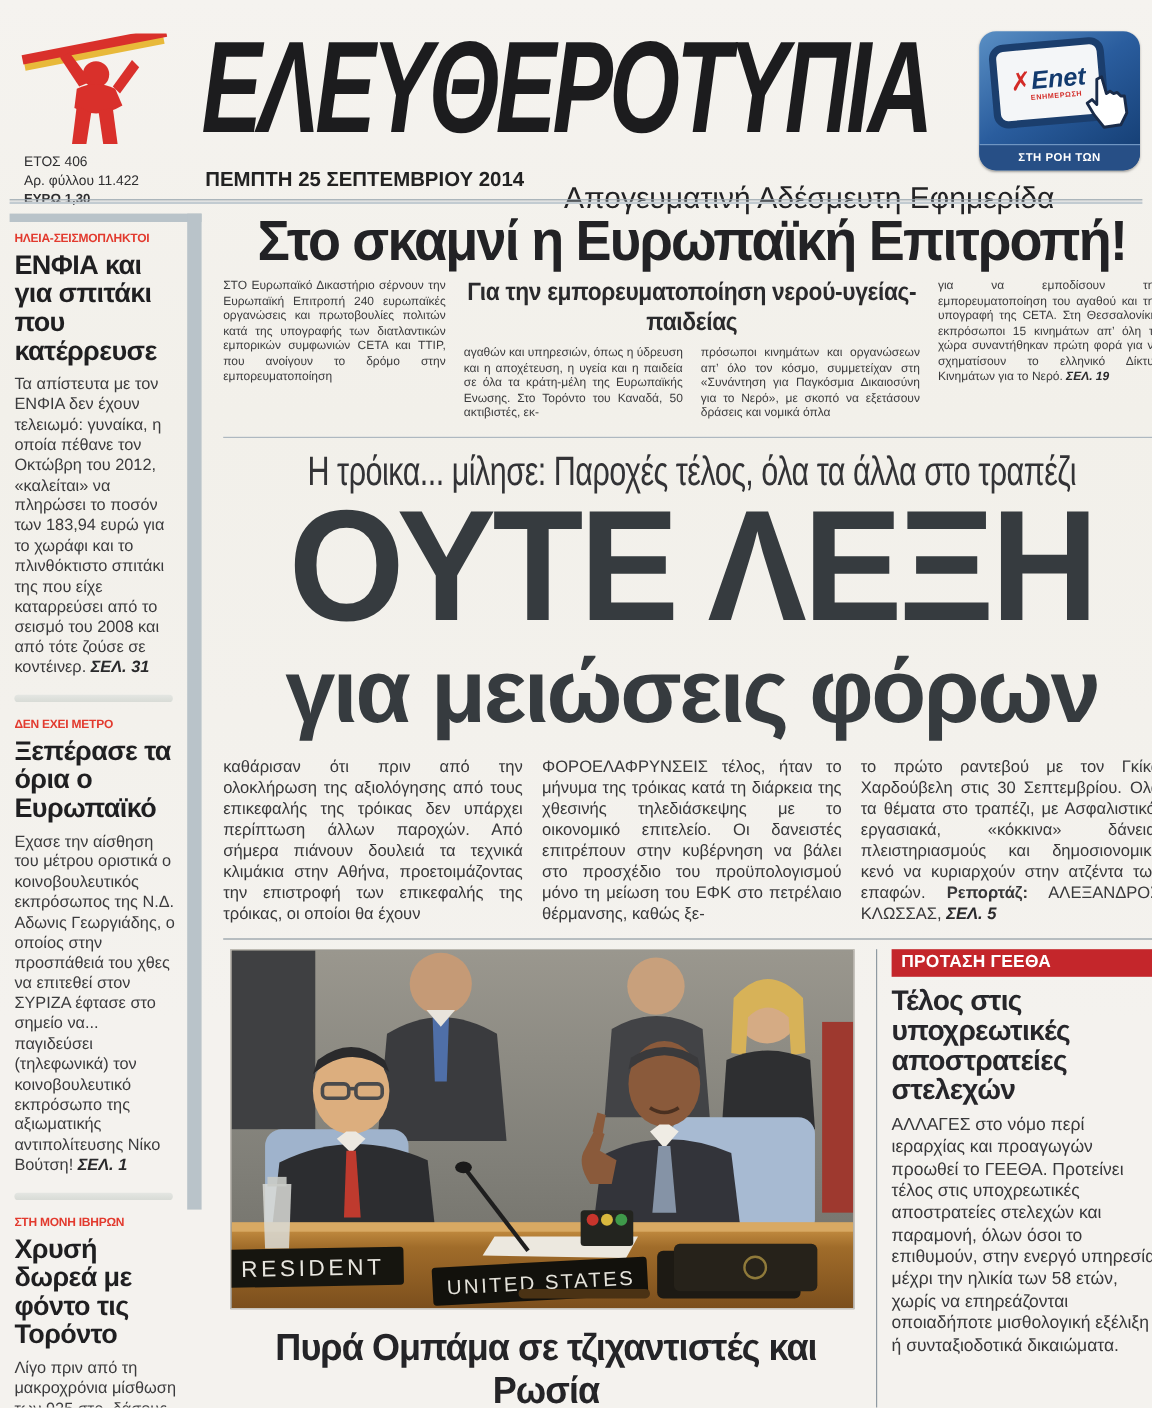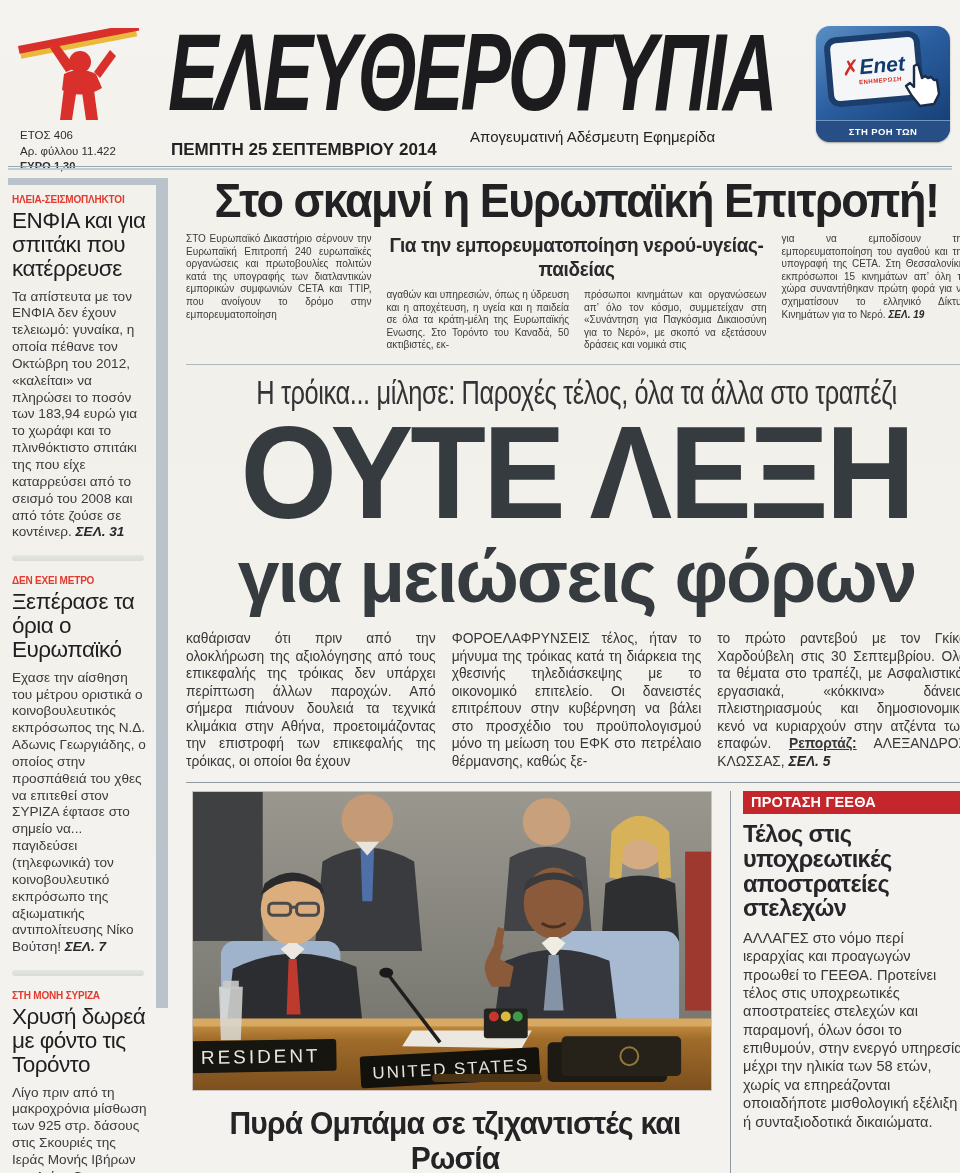--- a/index.html
+++ b/index.html
@@ -17,21 +17,21 @@
   .mast-logo { position:absolute; left:4px; top:28px; width:150px; height:100px; }
   .mast-title-wrap { position:absolute; left:160px; top:18px; width:660px; height:120px; overflow:visible; }
   .mast-title {
     display:inline-block; font-size:97px; font-weight:800; font-style:italic;
     color:#1c1c1e; letter-spacing:-4px; white-space:nowrap;
     transform:scaleX(0.78) scaleY(1.12); transform-origin:left top; line-height:1.0;
   }
   .mast-meta { position:absolute; left:12px; top:128px; font-size:11.5px; color:#2e2e30; line-height:1.35; }
   .mast-meta .price { font-weight:700; font-size:11px; }
   .mast-date { position:absolute; left:163px; top:140px; font-size:17px; font-weight:700; color:#222;text-align:right; }
-  .mast-subtitle { position:absolute; left:462px; top:128px; font-size:15px; color:#232325; }
+  .mast-subtitle { position:absolute; left:462px; top:151px; font-size:25px; color:#232325; }
   .mast-rule { position:absolute; left:0; right:0; bottom:0; height:4px;
     border-top:1px solid #9aa6ae; border-bottom:2px solid #c2cbd1; }
 
   
   .enet-badge { position:absolute; right:2px; top:26px; width:134px; height:116px;
     border-radius:14px; background:linear-gradient(145deg,#5a8fc4 0%,#2a5d9e 45%,#123a6e 100%);
     box-shadow:0 1px 2px rgba(0,0,0,.35); overflow:hidden; }
   .enet-screen { position:absolute; left:10px; top:8px; width:96px; height:70px;
     background:#f4f6f8; border:6px solid #1b3e6d; border-radius:12px; transform:rotate(-5deg); }
   .enet-logo { position:absolute; left:10px; top:14px; font-size:21px; font-weight:800; font-style:italic; color:#123a6e; white-space:nowrap; }
@@ -45,21 +45,21 @@
   
   .content { display:flex; align-items:flex-start; }
 
   
   .sidebar { width:160px; flex:none; position:relative; padding-top:8px; }
   .sb-frame { position:absolute; top:8px; left:0; right:0; height:830px; pointer-events:none;
     border-top:7px solid #b9c3c9; border-right:12px solid #b9c3c9; }
   .sb-inner { position:relative; padding:16px 18px 0 4px; }
   .sb-art { margin-bottom:14px; }
   .sb-kicker { color:#e23a2e; font-weight:700; font-size:10px; letter-spacing:-0.2px; margin-bottom:4px; white-space:nowrap; }
-  .sb-headline { font-size:22.5px; font-weight:400; color:#1f1f21; line-height:1.06; letter-spacing:-0.5px; margin-bottom:8px; }
+  .sb-headline { font-size:22.5px; font-weight:700; color:#1f1f21; line-height:1.06; letter-spacing:-0.5px; margin-bottom:8px; }
   .sb-body { font-size:13.6px; line-height:1.24; color:#3b3b3d; text-align:left; }
   .sb-sep { height:6px; background:linear-gradient(180deg,#e4e6e2,#d8dbd6); border-radius:3px; margin:10px 6px 14px 0; }
   .page-ref { font-weight:800; font-style:italic; color:#29292b; }
 
   
   .main { flex:1; padding-left:18px; position:relative; }
 
   
   .top-story { padding-top:8px; }
   .ts-headline { text-align:center; font-size:45px; font-weight:800; color:#222225;
@@ -77,21 +77,21 @@
   .main-story { padding-top:10px; }
   .ms-strap-wrap { text-align:center; }
   .ms-strap { display:inline-block; font-size:31px; font-weight:400; color:#333336;
     transform:scaleX(0.82) scaleY(1.1); transform-origin:center; white-space:nowrap; letter-spacing:-0.5px; }
   .ms-h1 { text-align:center; font-size:124px; font-weight:800; color:#363b3f;
     letter-spacing:-3px; line-height:.92; margin-top:4px; transform:scaleY(1.06); }
   .ms-h2 { text-align:center; font-size:75px; font-weight:800; color:#363b3f;
     letter-spacing:-2px; line-height:1.0; margin-top:10px; margin-bottom:16px; }
   .ms-cols { display:flex; gap:16px; margin-top:6px; }
   .ms-col { flex:1; font-size:13.8px; line-height:1.27; color:#38383a; text-align:justify; }
-  .ms-reporter { font-weight:800; font-style:normal;text-decoration:underline; }
+  .ms-reporter { font-weight:800; font-style:normal; }
   .ms-rule { border-top:1px solid #8f9aa2; margin:12px 0 0; }
 
   
   .bottom { display:flex; margin-top:8px; }
   .photo-zone { width:532px; flex:none; position:relative; padding-left:6px; }
   .photo-frame { width:520px; height:300px; border:1px solid #c8c4bc; background:#7b7a74; }
   .po-headline { text-align:center; font-size:30px; font-weight:800; color:#242427;
     letter-spacing:-0.8px; margin:12px 0 8px; transform:scaleY(1.05); }
 
   .right-col { flex:1; margin-left:12px; padding-left:12px; border-left:1px solid #8f9aa2; }
@@ -155,44 +155,44 @@
         <article class="sb-art">
           <div class="sb-kicker">ΗΛΕΙΑ-ΣΕΙΣΜΟΠΛΗΚΤΟΙ</div>
           <h3 class="sb-headline">ΕΝΦΙΑ και για σπιτάκι που κατέρρευσε</h3>
           <p class="sb-body"><span>Τα απίστευτα με τον ΕΝΦΙΑ δεν έχουν τελειωμό: γυναίκα, η οποία πέθανε τον Οκτώβρη του 2012, «καλείται» να πληρώσει το ποσόν των 183,94 ευρώ για το χωράφι και το πλινθόκτιστο σπιτάκι της που είχε καταρρεύσει από το σεισμό του 2008 και από τότε ζούσε σε κοντέινερ.</span> <b class="page-ref">ΣΕΛ. 31</b></p>
         </article>
         <div class="sb-sep"></div>
 
         <article class="sb-art">
           <div class="sb-kicker">ΔΕΝ ΕΧΕΙ ΜΕΤΡΟ</div>
           <h3 class="sb-headline">Ξεπέρασε τα όρια ο Ευρωπαϊκό</h3>
-          <p class="sb-body"><span>Εχασε την αίσθηση του μέτρου οριστικά ο κοινοβουλευτικός εκπρόσωπος της Ν.Δ. Αδωνις Γεωργιάδης, ο οποίος στην προσπάθειά του χθες να επιτεθεί στον ΣΥΡΙΖΑ έφτασε στο σημείο να... παγιδεύσει (τηλεφωνικά) τον κοινοβουλευτικό εκπρόσωπο της αξιωματικής αντιπολίτευσης Νίκο Βούτση!</span> <b class="page-ref">ΣΕΛ. 7</b></p>
+          <p class="sb-body"><span>Εχασε την αίσθηση του μέτρου οριστικά ο κοινοβουλευτικός εκπρόσωπος της Ν.Δ. Αδωνις Γεωργιάδης, ο οποίος στην προσπάθειά του χθες να επιτεθεί στον ΣΥΡΙΖΑ έφτασε στο σημείο να... παγιδεύσει (τηλεφωνικά) τον κοινοβουλευτικό εκπρόσωπο της αξιωματικής αντιπολίτευσης Νίκο Βούτση!</span> <b class="page-ref">ΣΕΛ. 1</b></p>
         </article>
         <div class="sb-sep"></div>
 
         <article class="sb-art">
-          <div class="sb-kicker">ΣΤΗ ΜΟΝΗ ΣΥΡΙΖΑ</div>
+          <div class="sb-kicker">ΣΤΗ ΜΟΝΗ ΙΒΗΡΩΝ</div>
           <h3 class="sb-headline">Χρυσή δωρεά με φόντο τις Τορόντο</h3>
           <p class="sb-body"><span>Λίγο πριν από τη μακροχρόνια μίσθωση των 925 στρ. δάσους στις Σκουριές της Ιεράς Μονής Ιβήρων του Αγίου Ορους στην «Ελληνικός Χρυσός», η Μονή δέχτηκε από την εταιρεία δωρεά ύψους 1.400.000 ευρώ.</span> </p>
         </article>
 
       </div>
     </aside>
 
     <main class="main">
 
       <section class="top-story">
         <h1 class="ts-headline">Στο σκαμνί η Ευρωπαϊκή Επιτροπή!</h1>
         <div class="ts-cols">
           <p class="ts-col">ΣΤΟ Ευρωπαϊκό Δικαστήριο σέρνουν την Ευρωπαϊκή Επιτροπή 240 ευρωπαϊκές οργανώσεις και πρωτοβουλίες πολιτών κατά της υπογραφής των διατλαντικών εμπορικών συμφωνιών CETA και TTIP, που ανοίγουν το δρόμο στην εμπορευματοποίηση</p>
           <div class="ts-mid">
             <div class="ts-subhead">Για την εμπορευματοποίηση νερού-υγείας-παιδείας</div>
             <div class="ts-mid-cols">
               <p class="ts-col">αγαθών και υπηρεσιών, όπως η ύδρευση και η αποχέτευση, η υγεία και η παιδεία σε όλα τα κράτη-μέλη της Ευρωπαϊκής Ενωσης. Στο Τορόντο του Καναδά, 50 ακτιβιστές, εκ-</p>
-              <p class="ts-col">πρόσωποι κινημάτων και οργανώσεων απ’ όλο τον κόσμο, συμμετείχαν στη «Συνάντηση για Παγκόσμια Δικαιοσύνη για το Νερό», με σκοπό να εξετάσουν δράσεις και νομικά στις</p>
+              <p class="ts-col">πρόσωποι κινημάτων και οργανώσεων απ’ όλο τον κόσμο, συμμετείχαν στη «Συνάντηση για Παγκόσμια Δικαιοσύνη για το Νερό», με σκοπό να εξετάσουν δράσεις και νομικά όπλα</p>
             </div>
           </div>
           <p class="ts-col"><span>για να εμποδίσουν την εμπορευματοποίηση του αγαθού και την υπογραφή της CETA. Στη Θεσσαλονίκη, εκπρόσωποι 15 κινημάτων απ’ όλη τη χώρα συναντήθηκαν πρώτη φορά για να σχηματίσουν το ελληνικό Δίκτυο Κινημάτων για το Νερό.</span> <b class="page-ref">ΣΕΛ. 19</b></p>
         </div>
         <div class="ts-rule"></div>
       </section>
 
       <section class="main-story">
         <div class="ms-strap-wrap">
           <span class="ms-strap">Η τρόικα... μίλησε: Παροχές τέλος, όλα τα άλλα στο τραπέζι</span>

